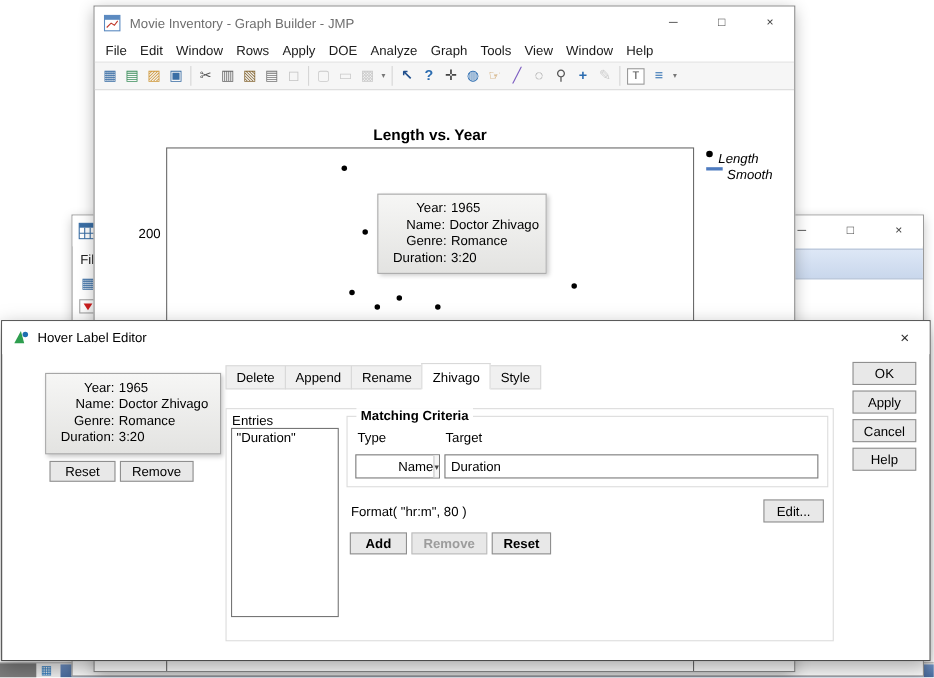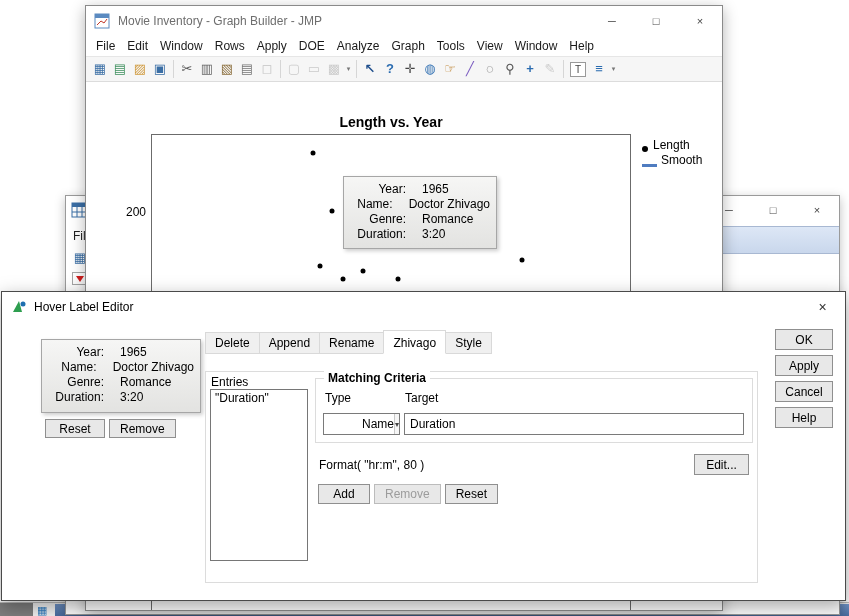--- a/index.html
+++ b/index.html
@@ -52,24 +52,24 @@
                  font-weight:bold; font-size:14px; }
   .y-tick { position:absolute; left:18px; top:199px; width:42px; text-align:right; }
   .plot { position:absolute; left:65px; top:128px; width:480px; height:478px; background:#fff;
           border:1px solid #6b6b6b; overflow:hidden; }
   .pt { position:absolute; width:5px; height:5px; border-radius:50%; background:#000;
         transform:translate(-50%,-50%); }
   .hl { background:linear-gradient(#f6f6f5,#e3e3e1); border:1px solid #a6a6a6;
         box-shadow:2px 2px 4px rgba(0,0,0,.2); padding:5px 6px 6px 6px; }
   .tooltip { position:absolute; left:191px; top:41px; width:154px; z-index:5; }
   .hl-row { display:flex; line-height:15px; }
-  .hl-k { width:56px; text-align:right; margin-right:16px; white-space:nowrap; }
+  .hl-k { width:56px; text-align:right; margin-right:4px; white-space:nowrap; }
   .hl-v { white-space:nowrap; }
   .legend { position:absolute; left:556px; top:131px; }
-  .legend-row { display:flex; align-items:flex-end; height:15px; }
+  .legend-row { display:flex; align-items:flex-start; height:15px;font-style:italic; }
   .lg-dot { width:6px; height:6px; border-radius:50%; margin-right:5px; }
   .lg-line { width:15px; height:3px; margin-right:4px; }
 
   
   .dialog { position:absolute; left:1px; top:291px; width:845px; height:310px; background:#fff;
             border:1px solid #4a4a4a; box-shadow:0 6px 18px rgba(0,0,0,.35); z-index:3; }
   .dlg-titlebar { position:relative; height:30px; background:#fff; }
   .dlg-icon { position:absolute; left:9px; top:7px; }
   .dlg-title { position:absolute; left:32px; top:8px; color:#000; }
   .dlg-close { position:absolute; right:0; top:0; width:45px; height:30px; display:flex; align-items:center;
@@ -97,21 +97,21 @@
   .type-select { position:absolute; left:321px; top:121px; width:77px; height:22px; border:1px solid #7a7a7a;
                  background:#fff; display:flex; align-items:center; }
   .sel-val { flex:1; padding-left:5px;margin-left:33px; }
   .sel-arrow { width:17px; height:100%; border-left:1px solid #c8c8c8; display:flex; align-items:center;
                justify-content:center; font-size:8px; color:#444; background:#f6f6f6; }
   .target-input { position:absolute; left:402px; top:121px; width:340px; height:22px; border:1px solid #7a7a7a;
                   padding:0 5px; font-family:inherit; font-size:12px; background:#fff; }
   .format-text { position:absolute; left:317px; top:166px; }
   .edit-btn { position:absolute; left:692px; top:162px; width:55px; height:21px; padding:0; }
   .action-row { position:absolute; left:316px; top:192px; display:flex; gap:4px; }
-  .action-row .btn { height:20px; min-width:52px; }
+  .action-row .btn { height:20px; min-width:52px;font-weight:bold; }
   .side-col { position:absolute; right:12px; top:37px; display:flex; flex-direction:column; gap:5px; }
   .side-col .btn { width:58px; height:21px; padding:0; }
 
   
   .strip { position:absolute; left:0; top:602px; width:849px; height:14px; background:#f2f2f2; z-index:0;
            border-top:1px solid #bbb; }
   .strip-left { position:absolute; left:0; top:0; width:33px; height:14px; background:#7e7e7e; }
   .strip-icon { position:absolute; left:37px; top:0; font-size:11px; line-height:14px; color:#2f7bbf; }
   .strip-bar { position:absolute; left:55px; right:0; top:1px; height:12px;
                background:linear-gradient(#7397cc,#4a6da0); }

